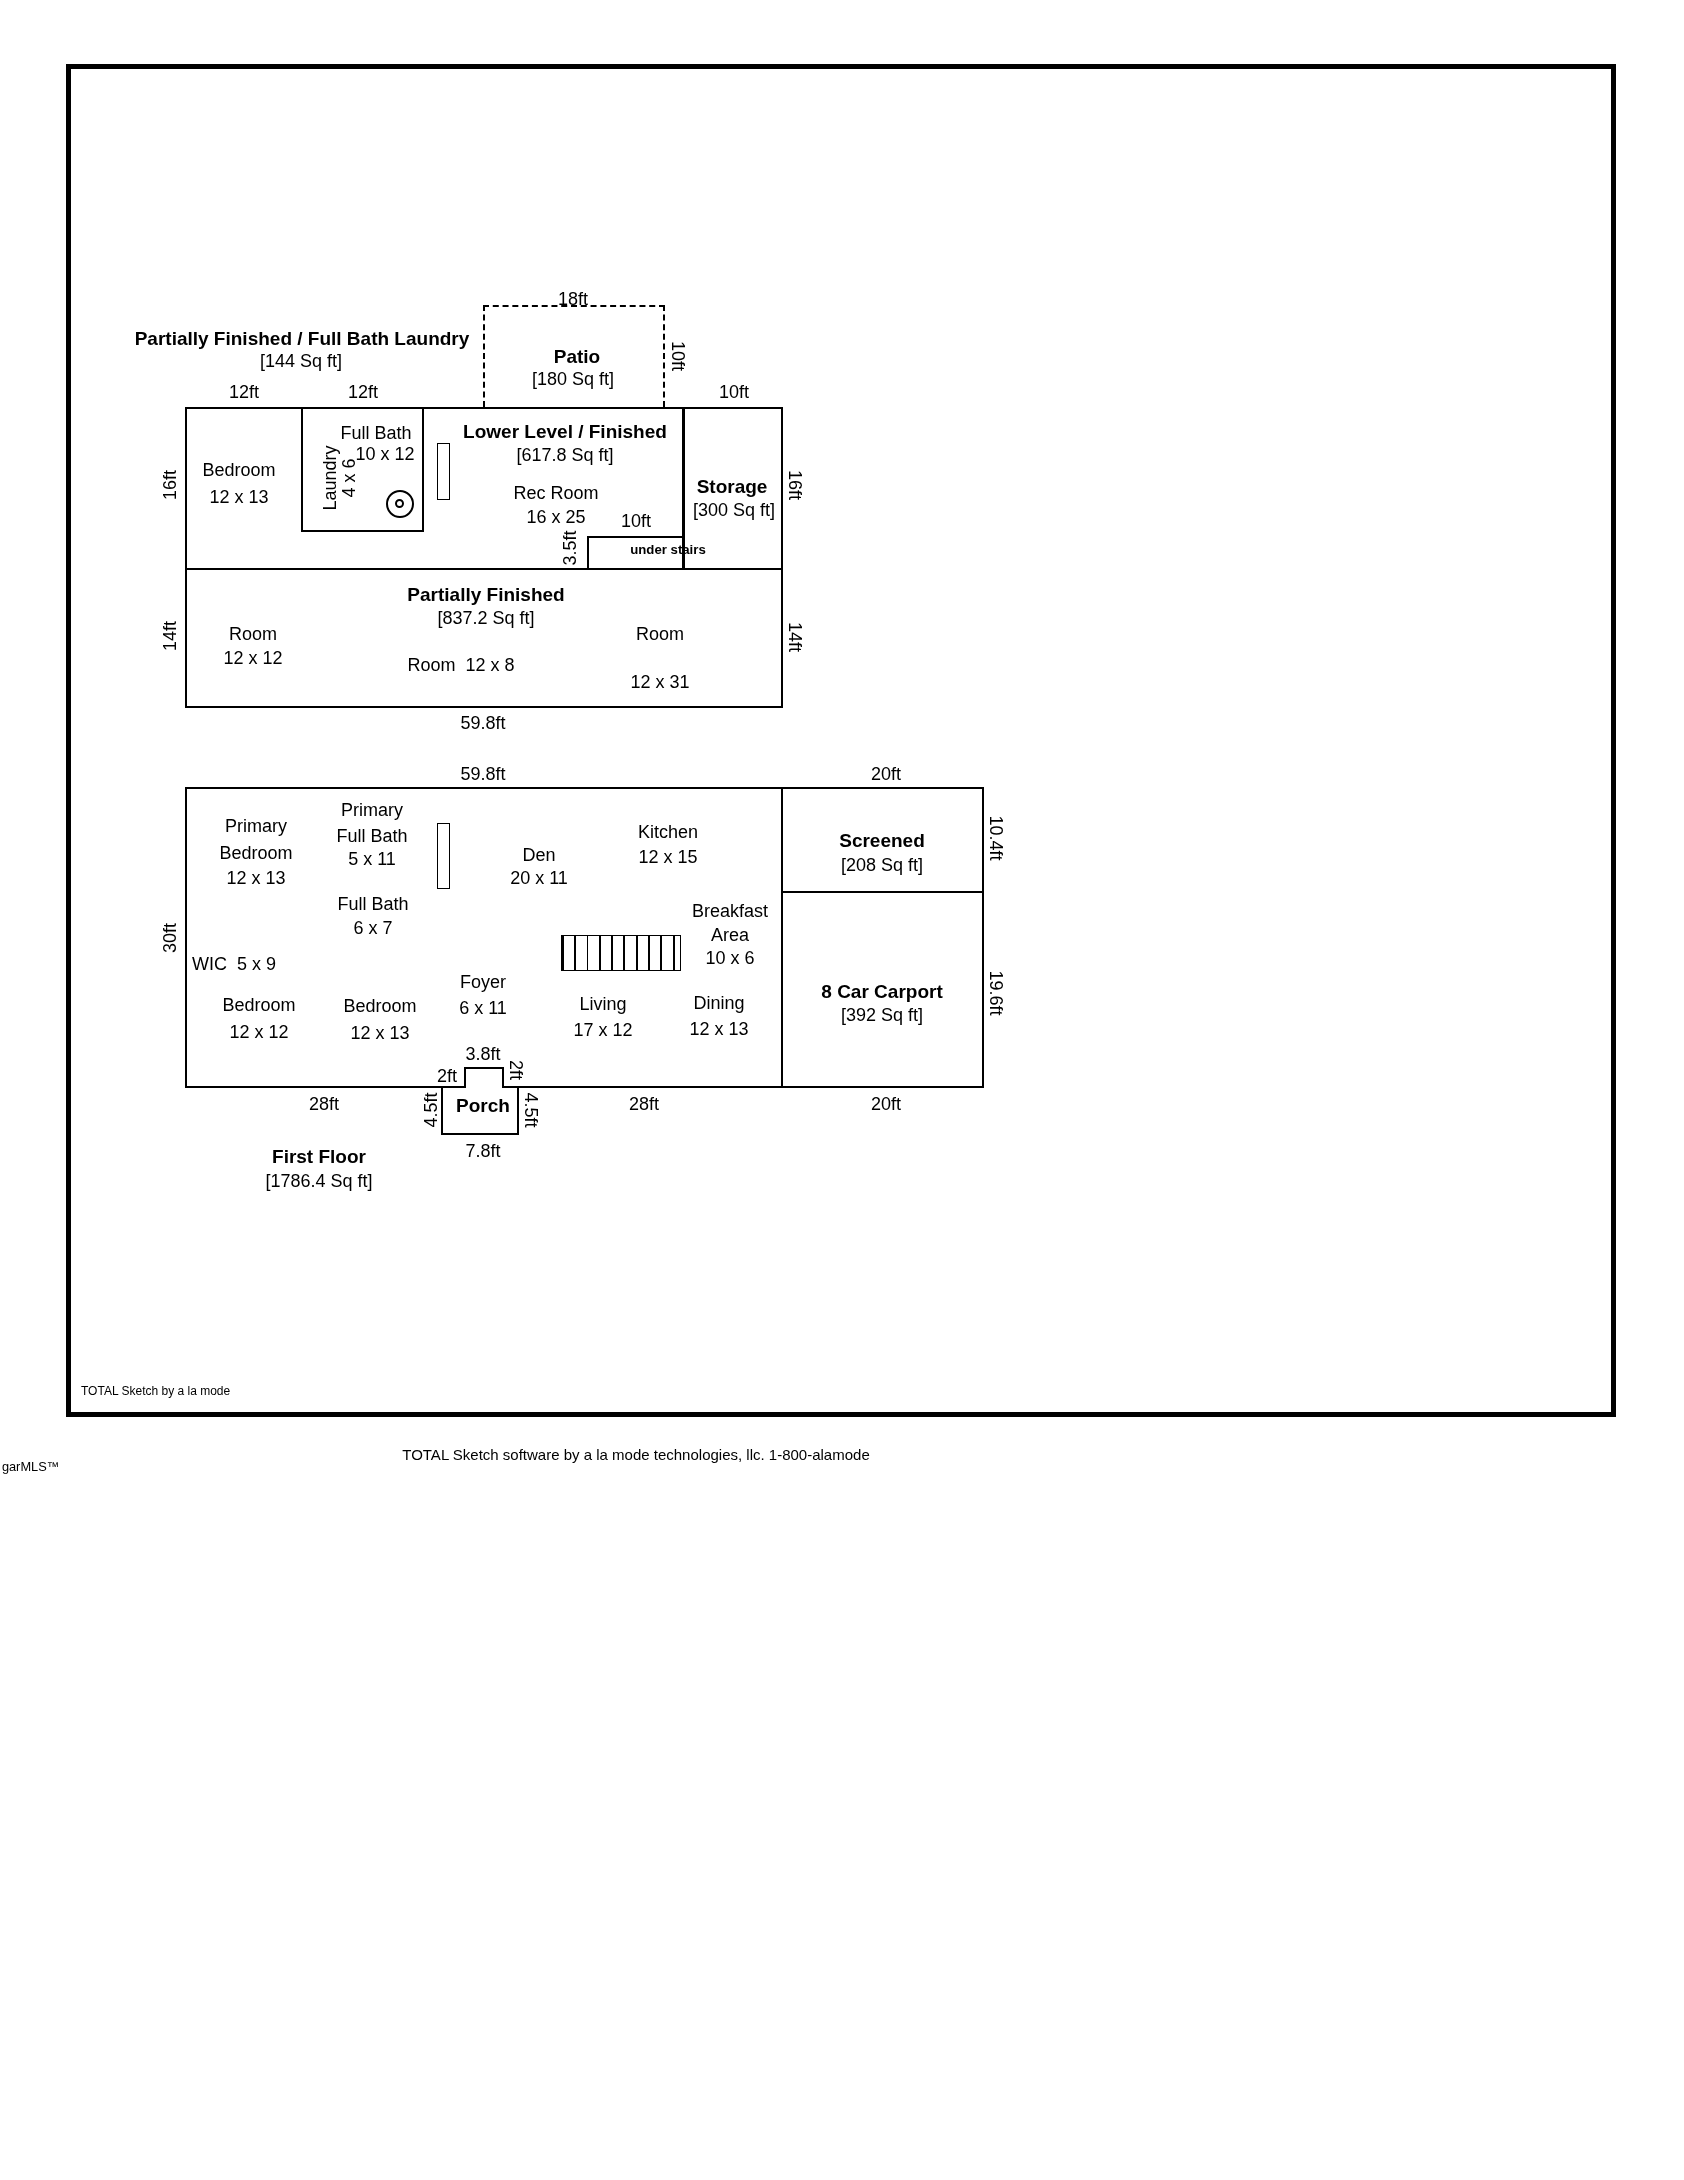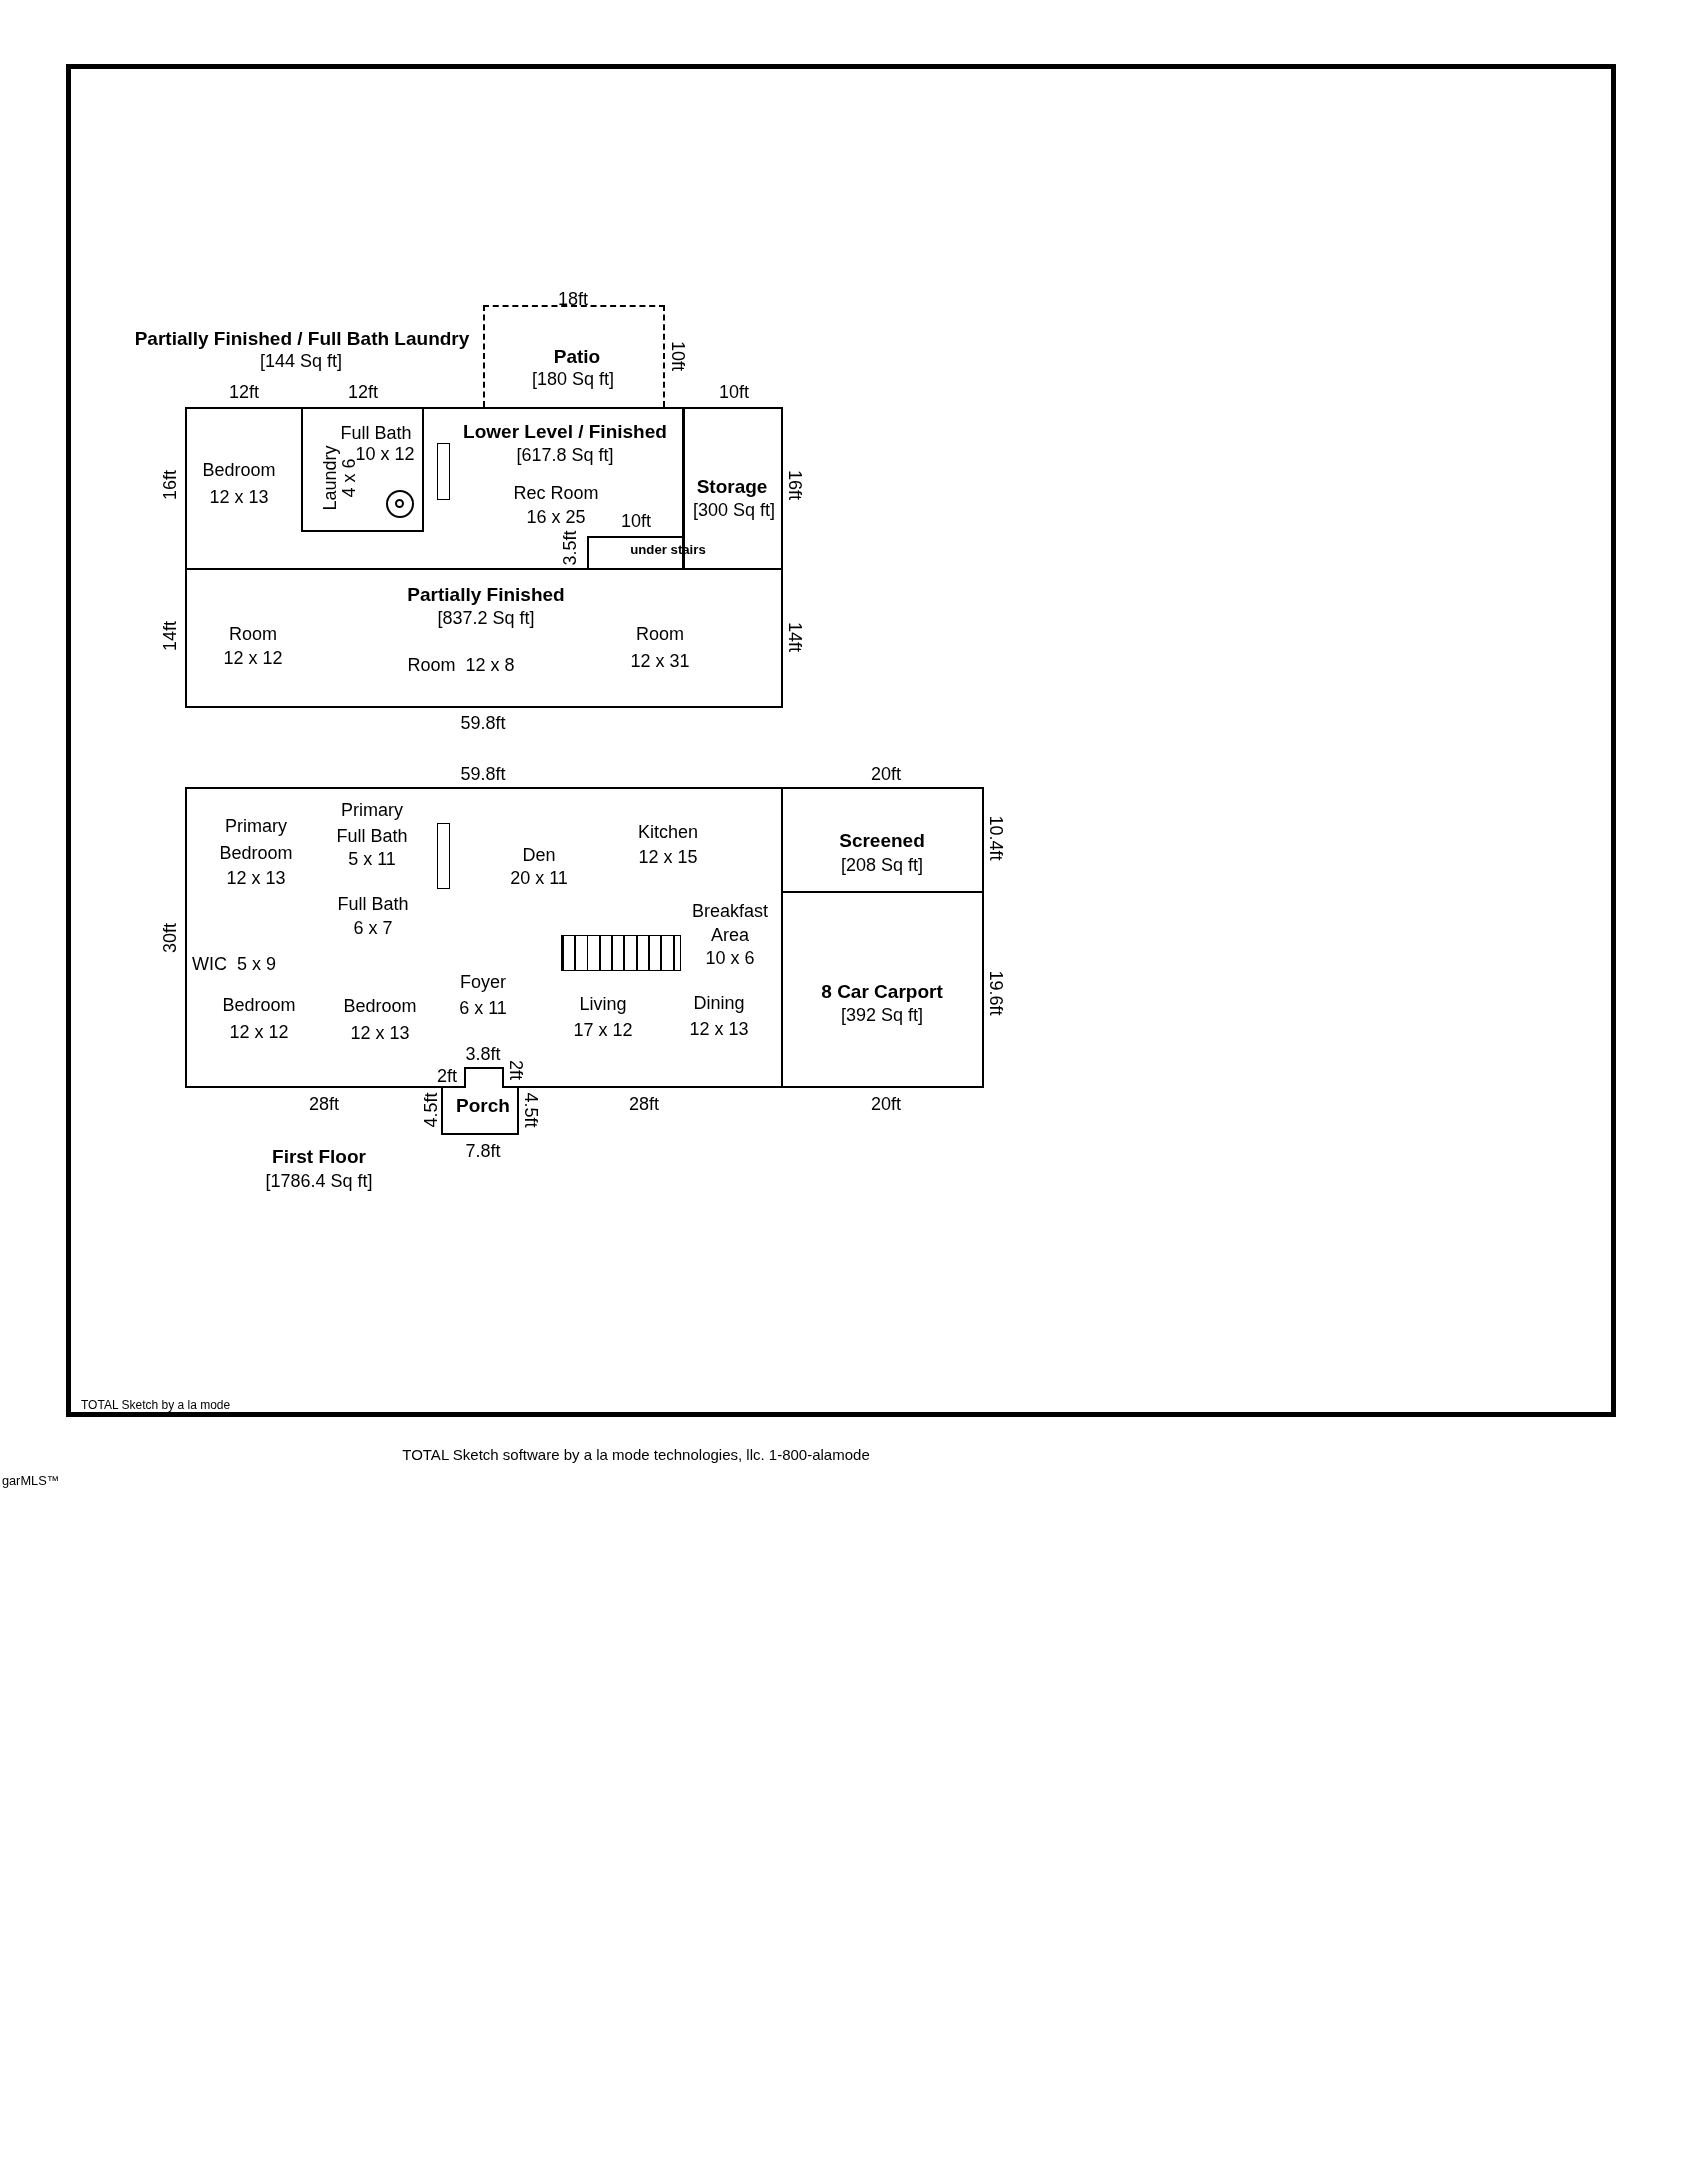--- a/index.html
+++ b/index.html
@@ -4,21 +4,21 @@
 <style>
   html,body{margin:0;padding:0;background:#fff;}
   body{width:1685px;height:2180px;position:relative;font-family:"Liberation Sans",sans-serif;color:#000;}
   .sheet{position:absolute;left:0;top:0;width:1685px;height:2180px;}
   .frame{position:absolute;left:66px;top:64px;width:1550px;height:1353px;border:5.7px solid #000;box-sizing:border-box;}
   .rect{position:absolute;border:2.8px solid #000;box-sizing:border-box;background:transparent;}
   .dashed{border-style:dashed;border-bottom:none;}
   .noTop{border-top:none;}
   .vline{position:absolute;width:2.8px;background:#000;}
   .lbl{position:absolute;font-size:18px;line-height:1.05;white-space:pre;transform:translate(-50%,-50%);}
-  .lbl-left{position:absolute;white-space:pre;line-height:1.05;margin-top:14px;}
+  .lbl-left{position:absolute;white-space:pre;line-height:1.05;}
   .b{font-weight:bold;font-size:19px;}
   .s14{font-size:13.2px;margin-left:33px;}
   .r90{transform:translate(-50%,-50%) rotate(90deg);}
   .r270{transform:translate(-50%,-50%) rotate(-90deg);}
   .toilet{position:absolute;left:386px;top:490px;width:28px;height:28px;border:2.8px solid #000;border-radius:50%;box-sizing:border-box;}
   .toilet-inner{position:absolute;left:6.6px;top:6.6px;width:9.5px;height:9.5px;border:2.8px solid #000;border-radius:50%;box-sizing:border-box;}
   .fixture{position:absolute;border:1.9px solid #000;box-sizing:border-box;background:#fff;}
   .stairs{position:absolute;left:561px;top:935px;width:120px;height:36px;border:1.9px solid #000;box-sizing:border-box;
           background:repeating-linear-gradient(90deg,#000 0 1.9px,transparent 1.9px 12.3px);}
   .porch-notch{position:absolute;left:464px;top:1067px;width:40px;height:21px;background:#fff;
@@ -81,21 +81,21 @@
 
   <span class="lbl b" style="left:732px;top:487px">Storage</span>
   <span class="lbl" style="left:734px;top:510px">[300 Sq ft]</span>
 
   <span class="lbl b" style="left:486px;top:595px">Partially Finished</span>
   <span class="lbl" style="left:486px;top:618px">[837.2 Sq ft]</span>
   <span class="lbl" style="left:253px;top:634px">Room</span>
   <span class="lbl" style="left:253px;top:658px">12 x 12</span>
   <span class="lbl" style="left:461px;top:665px">Room  12 x 8</span>
   <span class="lbl" style="left:660px;top:634px">Room</span>
-  <span class="lbl" style="left:660px;top:661px">12 x 31</span>
+  <span class="lbl" style="left:660px;top:682px">12 x 31</span>
   <span class="lbl" style="left:483px;top:723px">59.8ft</span>
 
   <div class="rect" style="left:185px;top:787px;width:598px;height:301px"></div>
   <div class="rect" style="left:781px;top:787px;width:203px;height:106px"></div>
   <div class="rect noTop" style="left:781px;top:893px;width:203px;height:195px"></div>
   <div class="fixture" style="left:437px;top:823px;width:13.2px;height:66px"></div>
   <div class="stairs"></div>
   <div class="porch-notch"></div>
   <div class="porch-body"></div>
 

